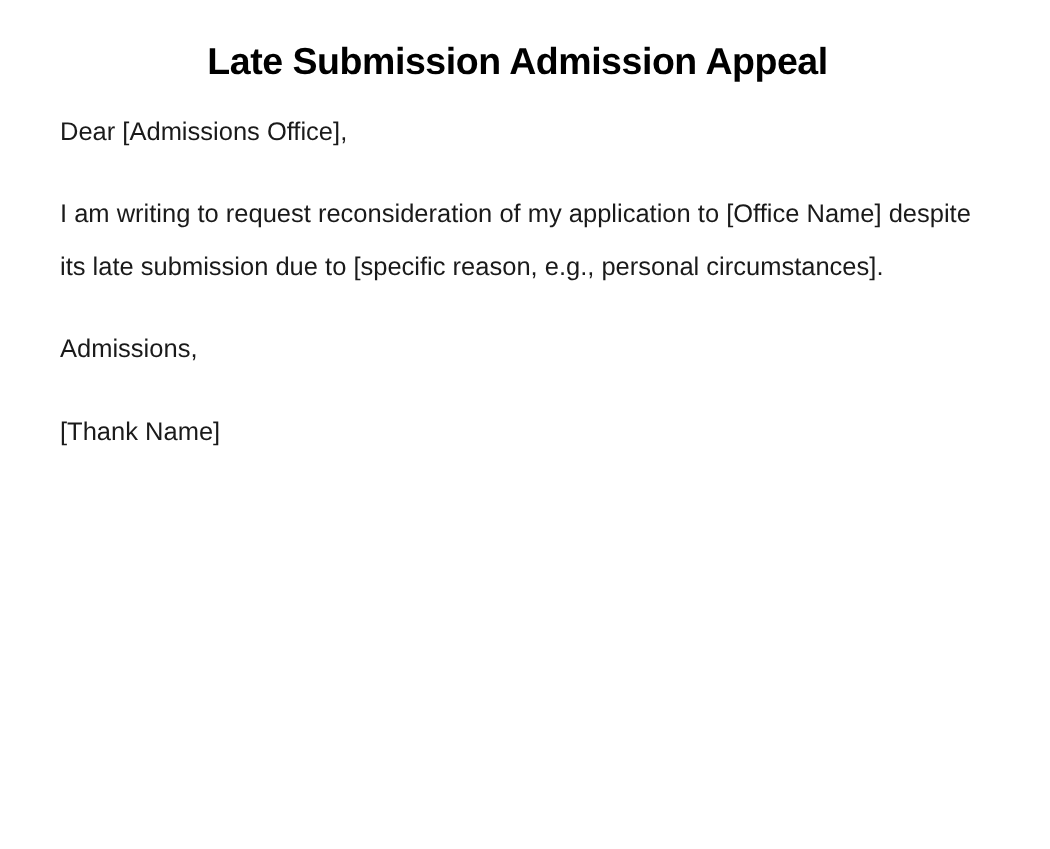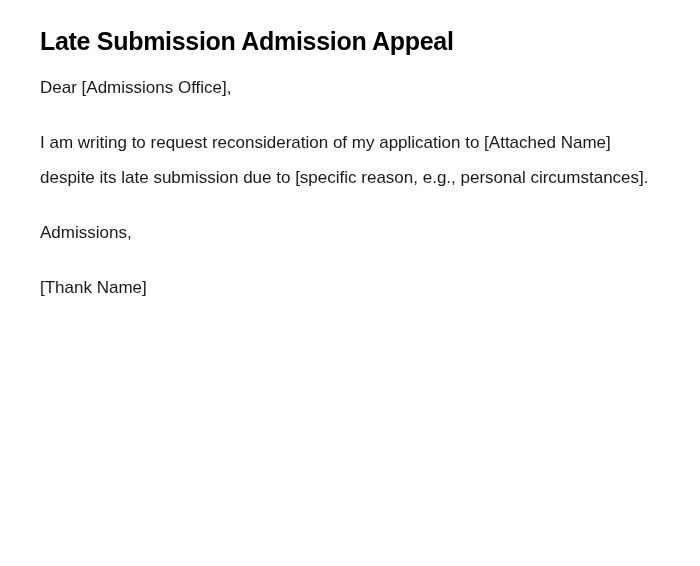--- a/index.html
+++ b/index.html
@@ -1,24 +1,24 @@
 <!DOCTYPE html>
 <html><head>
 <meta charset="utf-8">
 <style>
   html, body { margin: 0; padding: 0; background: #ffffff; }
   body { width: 700px; height: 566px; overflow: hidden; position: relative; font-family: "Liberation Sans", "DejaVu Sans", sans-serif; color: #1a1a1a; }
   .doc { position: absolute; left: 40px; top: 24px; width: 610px; }
-  h1 { margin: 0; font-size: 25px; font-weight: bold; color: #000; letter-spacing: -0.3px; line-height: 34px; }
+  h1 { margin: 0; font-size: 25px; font-weight: bold; color: #000; letter-spacing: -0.3px; line-height: 34px; text-align: center; }
   p { margin: 0; font-size: 17px; line-height: 35px; }
   .p0 { margin-top: 12px; }
   .gap { margin-top: 20px; }
 </style>
 </head>
 <body>
 
 <div class="doc">
   <h1>Late Submission Admission Appeal</h1>
   <p class="p0">Dear [Admissions Office],</p>
-  <p class="gap">I am writing to request reconsideration of my application to [Attached Name] despite its late submission due to [specific reason, e.g., personal circumstances].</p>
+  <p class="gap">I am writing to request reconsideration of my application to [Office Name] despite its late submission due to [specific reason, e.g., personal circumstances].</p>
   <p class="gap">Admissions,</p>
   <p class="gap">[Thank Name]</p>
 </div>
 
 </body></html>

